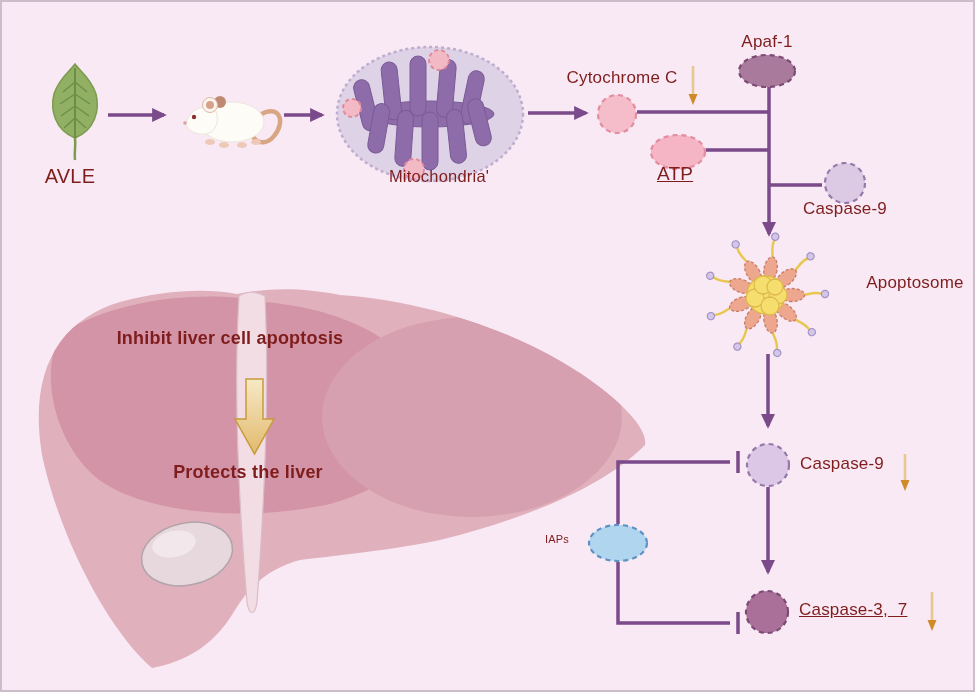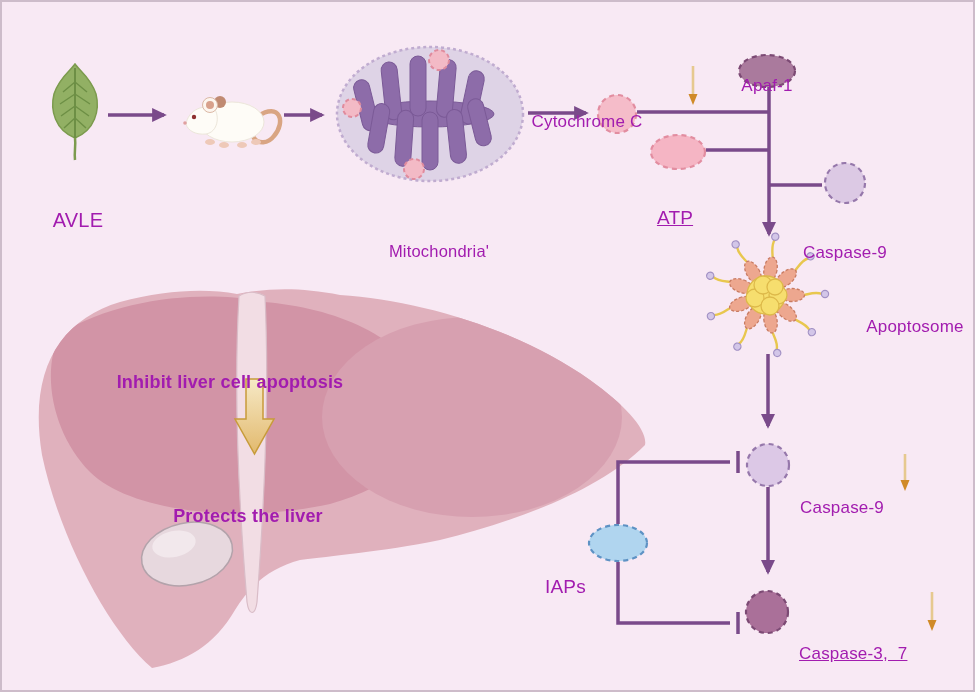--- a/index.html
+++ b/index.html
@@ -2,22 +2,22 @@
 <html><head>
 <meta charset="utf-8">
 <style>
   html,body{margin:0;padding:0;background:#efe0ea;font-family:"Liberation Sans",sans-serif;}
   .stage{
     position:relative;width:971px;height:688px;margin:0 auto;
     background:#f8e9f4;border:2px solid #cdbcca;overflow:hidden;
   }
   .stage svg{position:absolute;left:0;top:0;}
   .lbl{
-    position:absolute;color:#a21caf;font-size:17px;line-height:1.1;
-    white-space:pre;letter-spacing:.2px;margin-top:44px;
+    position:absolute;color:#7f1d1d;font-size:17px;line-height:1.1;
+    white-space:pre;letter-spacing:.2px;
   }
   .lbl.c{transform:translateX(-50%);}
   .lbl.big{font-size:20px;}
   .lbl.bold{font-weight:bold;font-size:18px;}
 </style>
 </head>
 <body>
 
 <div class="stage">
 
@@ -196,26 +196,26 @@
       <path d="M903,452 L903,479" stroke="#e6c98f" stroke-width="2.6" fill="none"></path>
       <polygon points="898.5,478 907.5,478 903,489" fill="#d08a28"></polygon>
     </g>
     <g>
       <path d="M930,590 L930,619" stroke="#e6c98f" stroke-width="2.6" fill="none"></path>
       <polygon points="925.5,618 934.5,618 930,629" fill="#d08a28"></polygon>
     </g>
   </g>
 </svg>
 
-<div class="lbl big c" style="left:76px;top:163px;">AVLE</div>
-<div class="lbl c" style="left:437px;top:196px;font-size:16.5px;">Mitochondria'</div>
-<div class="lbl c" style="left:585px;top:67px;text-align:center;">Cytochrome C</div>
+<div class="lbl big c" style="left:68px;top:163px;">AVLE</div>
+<div class="lbl c" style="left:437px;top:165px;font-size:16.5px;">Mitochondria'</div>
+<div class="lbl c" style="left:620px;top:67px;text-align:center;">Cytochrome C</div>
 <div class="lbl c" style="left:765px;top:31px;">Apaf-1</div>
 <div class="lbl c" style="left:673px;top:162px;font-size:19px;text-decoration:underline;">ATP</div>
 <div class="lbl c" style="left:843px;top:198px;">Caspase-9</div>
 <div class="lbl c" style="left:913px;top:272px;">Apoptosome</div>
 <div class="lbl" style="left:798px;top:453px;">Caspase-9</div>
-<div class="lbl" style="left:543px;top:531px;font-size:19px;">IAPs</div>
+<div class="lbl" style="left:543px;top:531px;font-size:11px;">IAPs</div>
 <div class="lbl" style="left:797px;top:599px;text-decoration:underline;">Caspase-3,  7</div>
 <div class="lbl bold c" style="left:246px;top:461px;">Protects the liver</div>
 <div class="lbl bold c" style="left:228px;top:327px;">Inhibit liver cell apoptosis</div>
 
 </div>
 
 </body></html>

